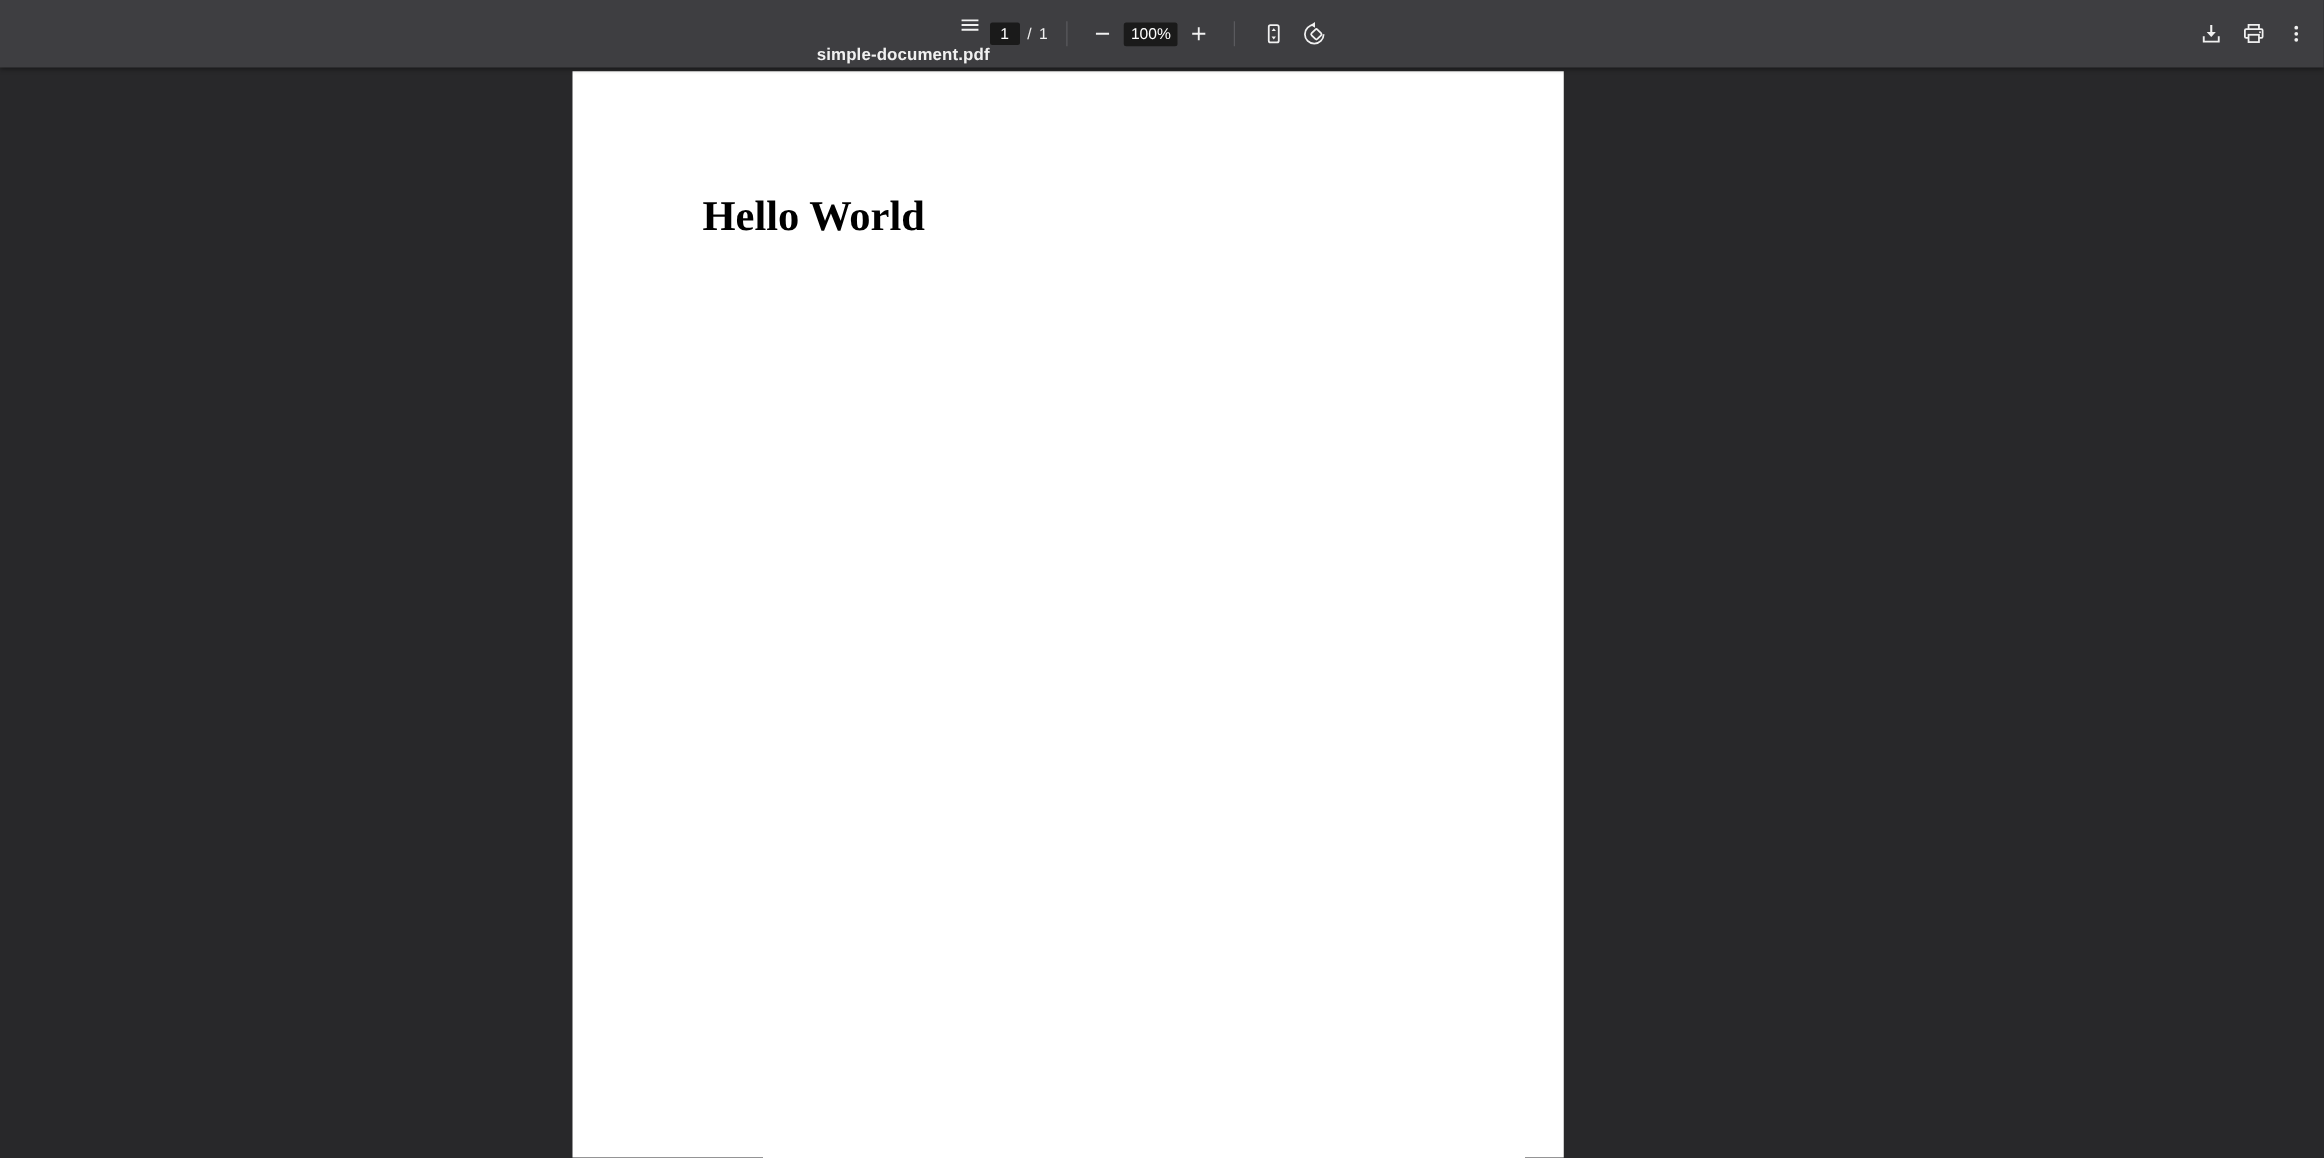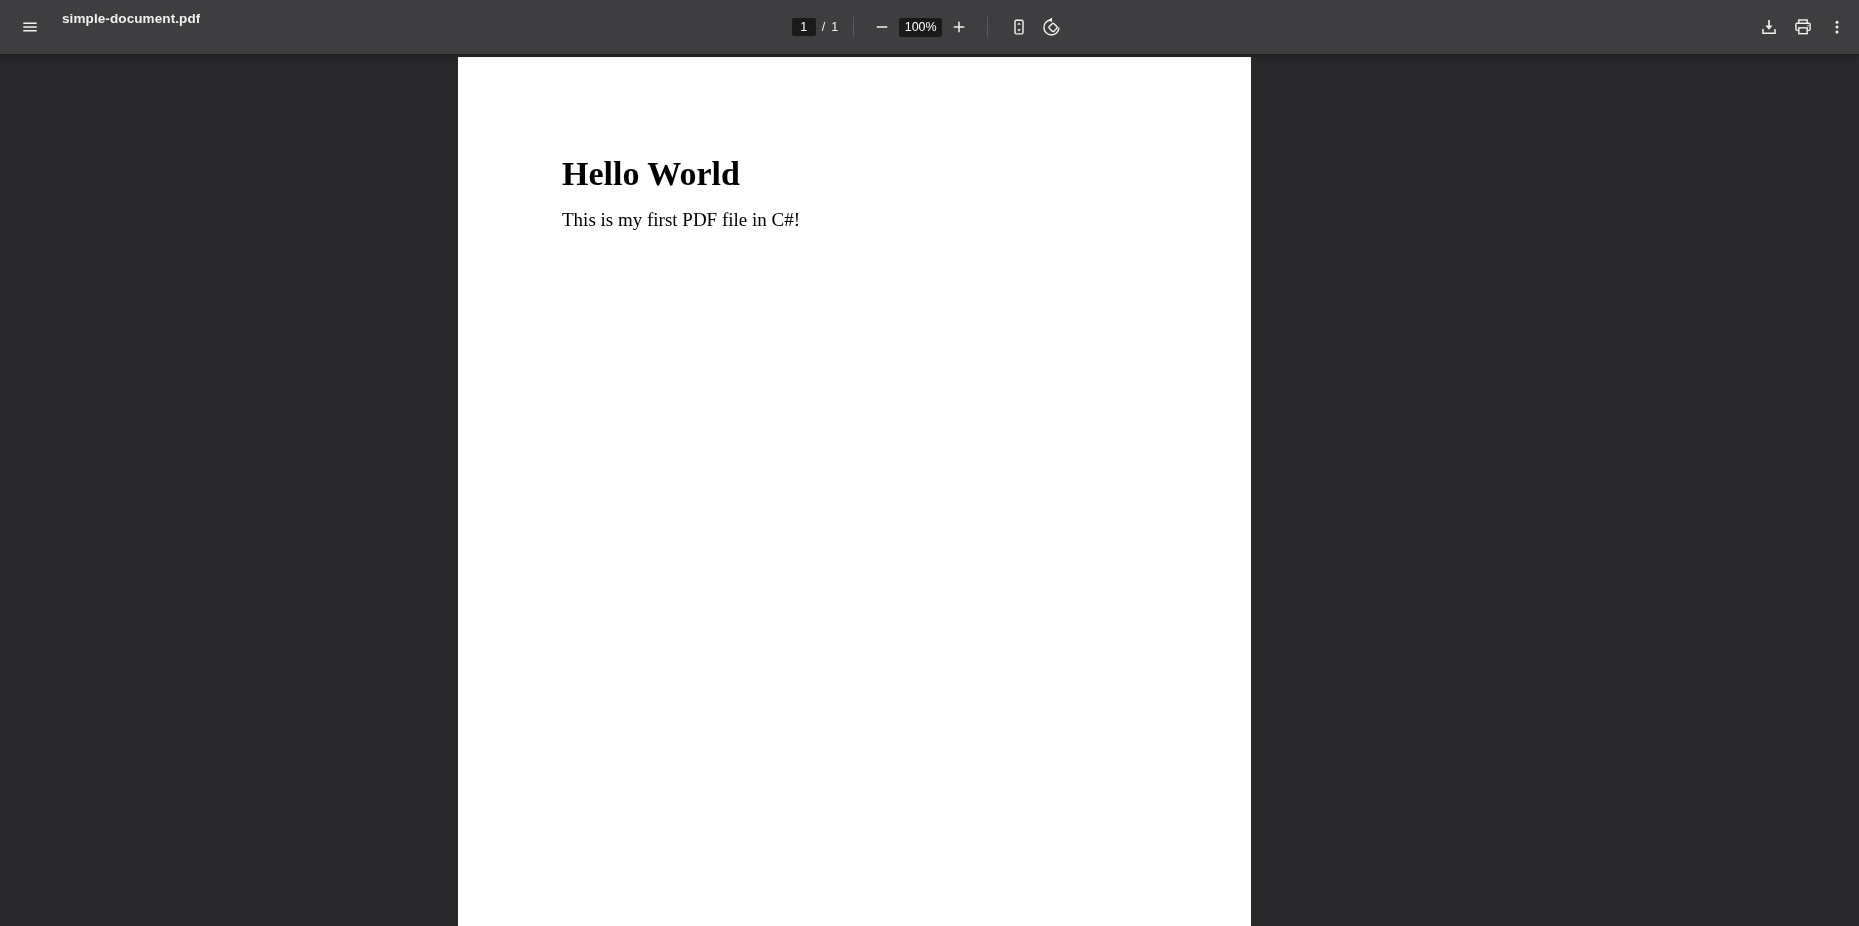--- a/index.html
+++ b/index.html
@@ -14,21 +14,21 @@
   
   .toolbar {
     position: absolute; top: 0; left: 0; width: 1859px; height: 54px;
     background: #3e3e41;
     display: grid;
     grid-template-columns: 1fr auto 1fr;
     align-items: center;
     box-shadow: 0 1px 4px rgba(0,0,0,0.45);
     z-index: 2;
   }
-  .tb-left { display: flex; align-items: flex-start; padding-left: 14px; min-width: 0; }
+  .tb-left { display: flex; align-items: flex-end; padding-left: 14px; min-width: 0; flex-direction: column; }
   .tb-center { display: flex; align-items: center; }
   .tb-right { display: flex; align-items: center; justify-content: flex-end; padding-right: 6px; gap: 2px; }
 
   .icon-btn {
     width: 32px; height: 32px; flex: 0 0 auto;
     display: flex; align-items: center; justify-content: center;
     background: transparent; border: none; border-radius: 50%;
     padding: 0; cursor: pointer;
   }
   .icon-btn.small { width: 26px; height: 26px; }
@@ -182,15 +182,14 @@
           <circle cx="12" cy="18.5" r="2"></circle>
         </svg>
       </span>
     </button>
   </div>
 </div>
 
 <div class="content">
   <div class="pdf-page">
     <h1 class="pdf-heading">Hello World</h1>
-    <p class="pdf-body">This is my first PDF file in C#!</p>
   </div>
 </div>
 
 </body></html>

